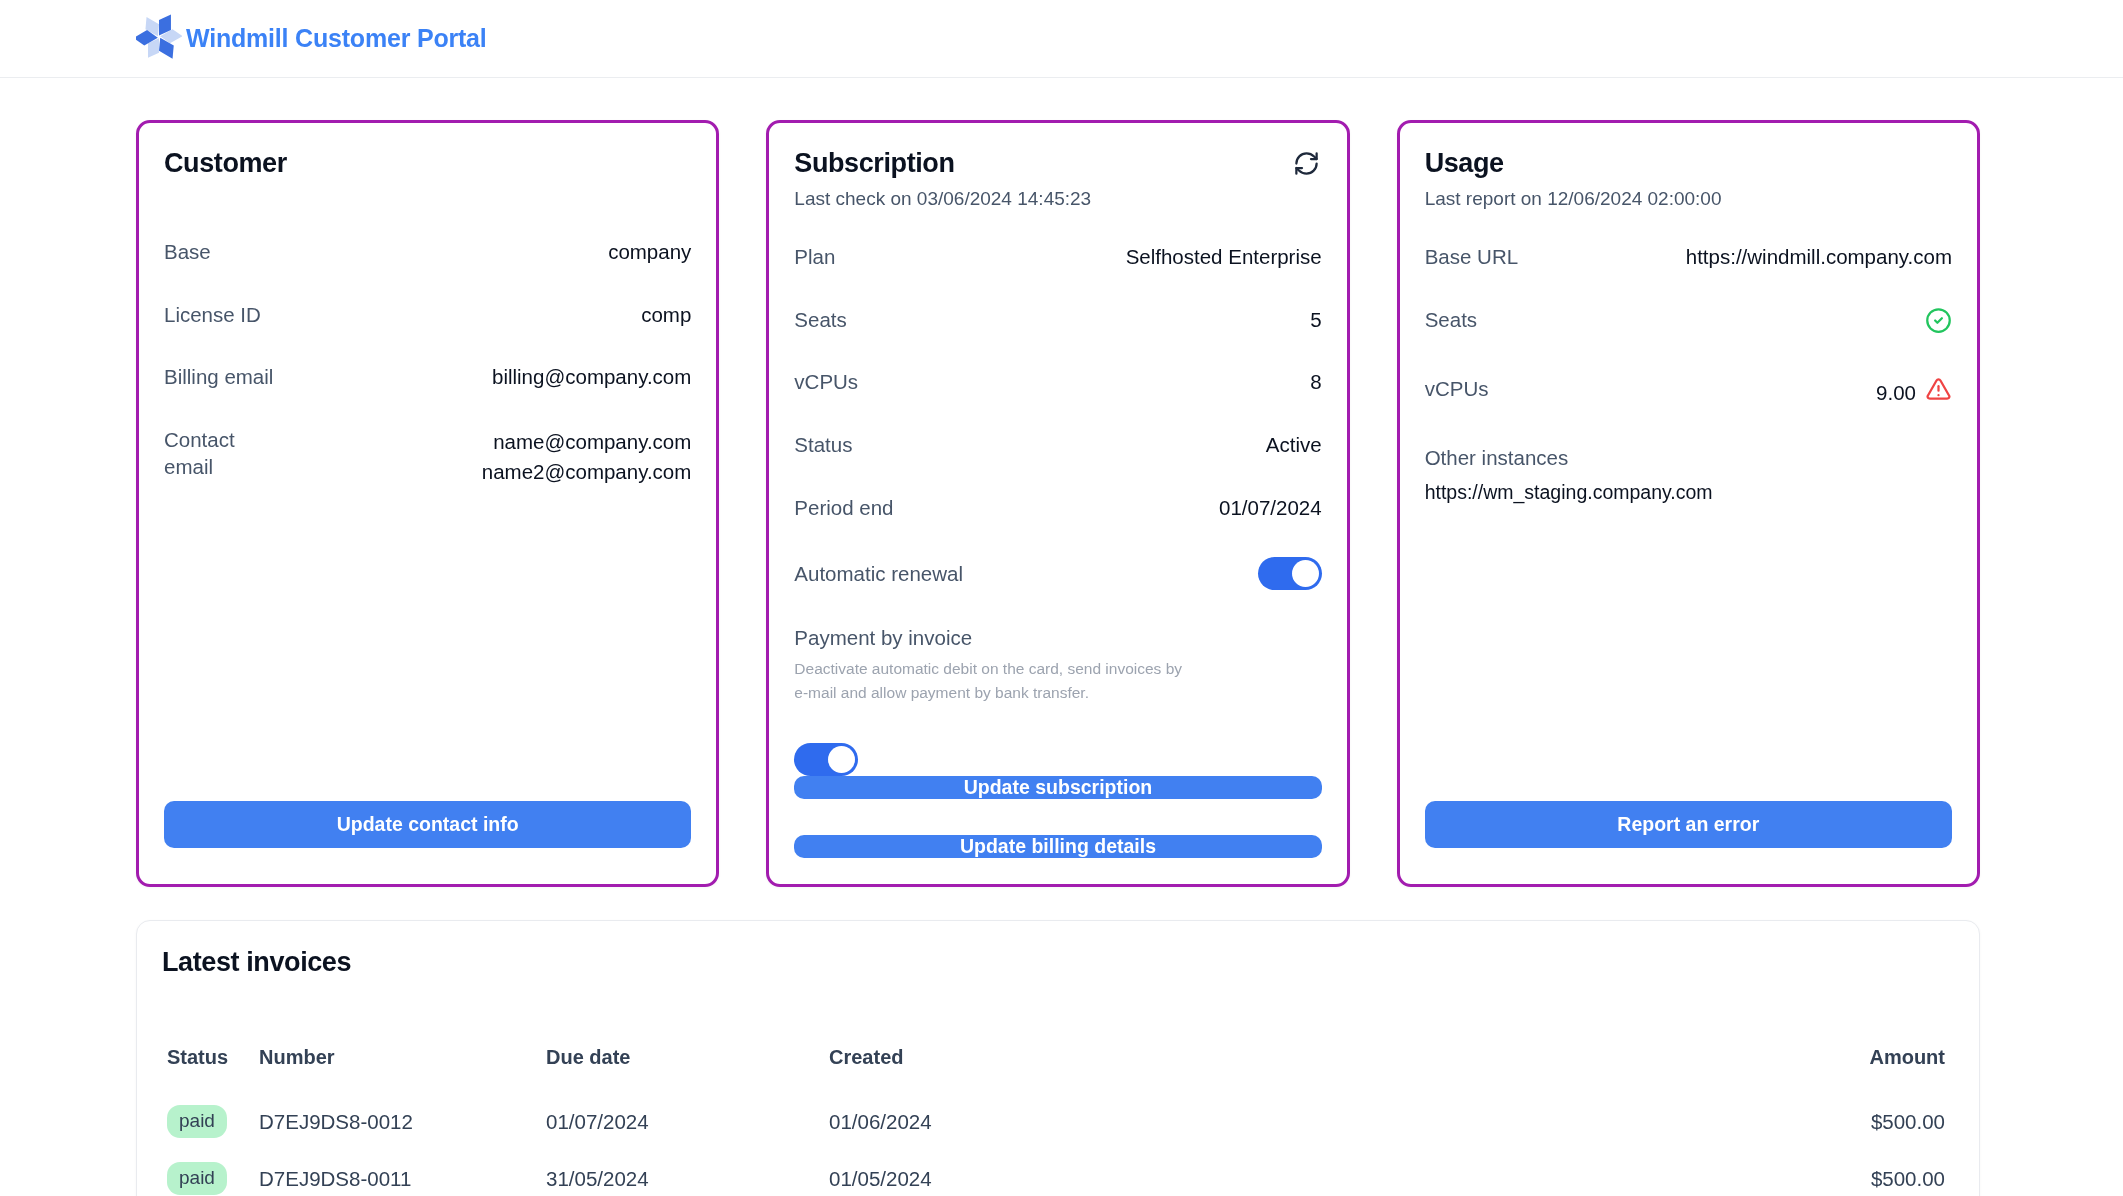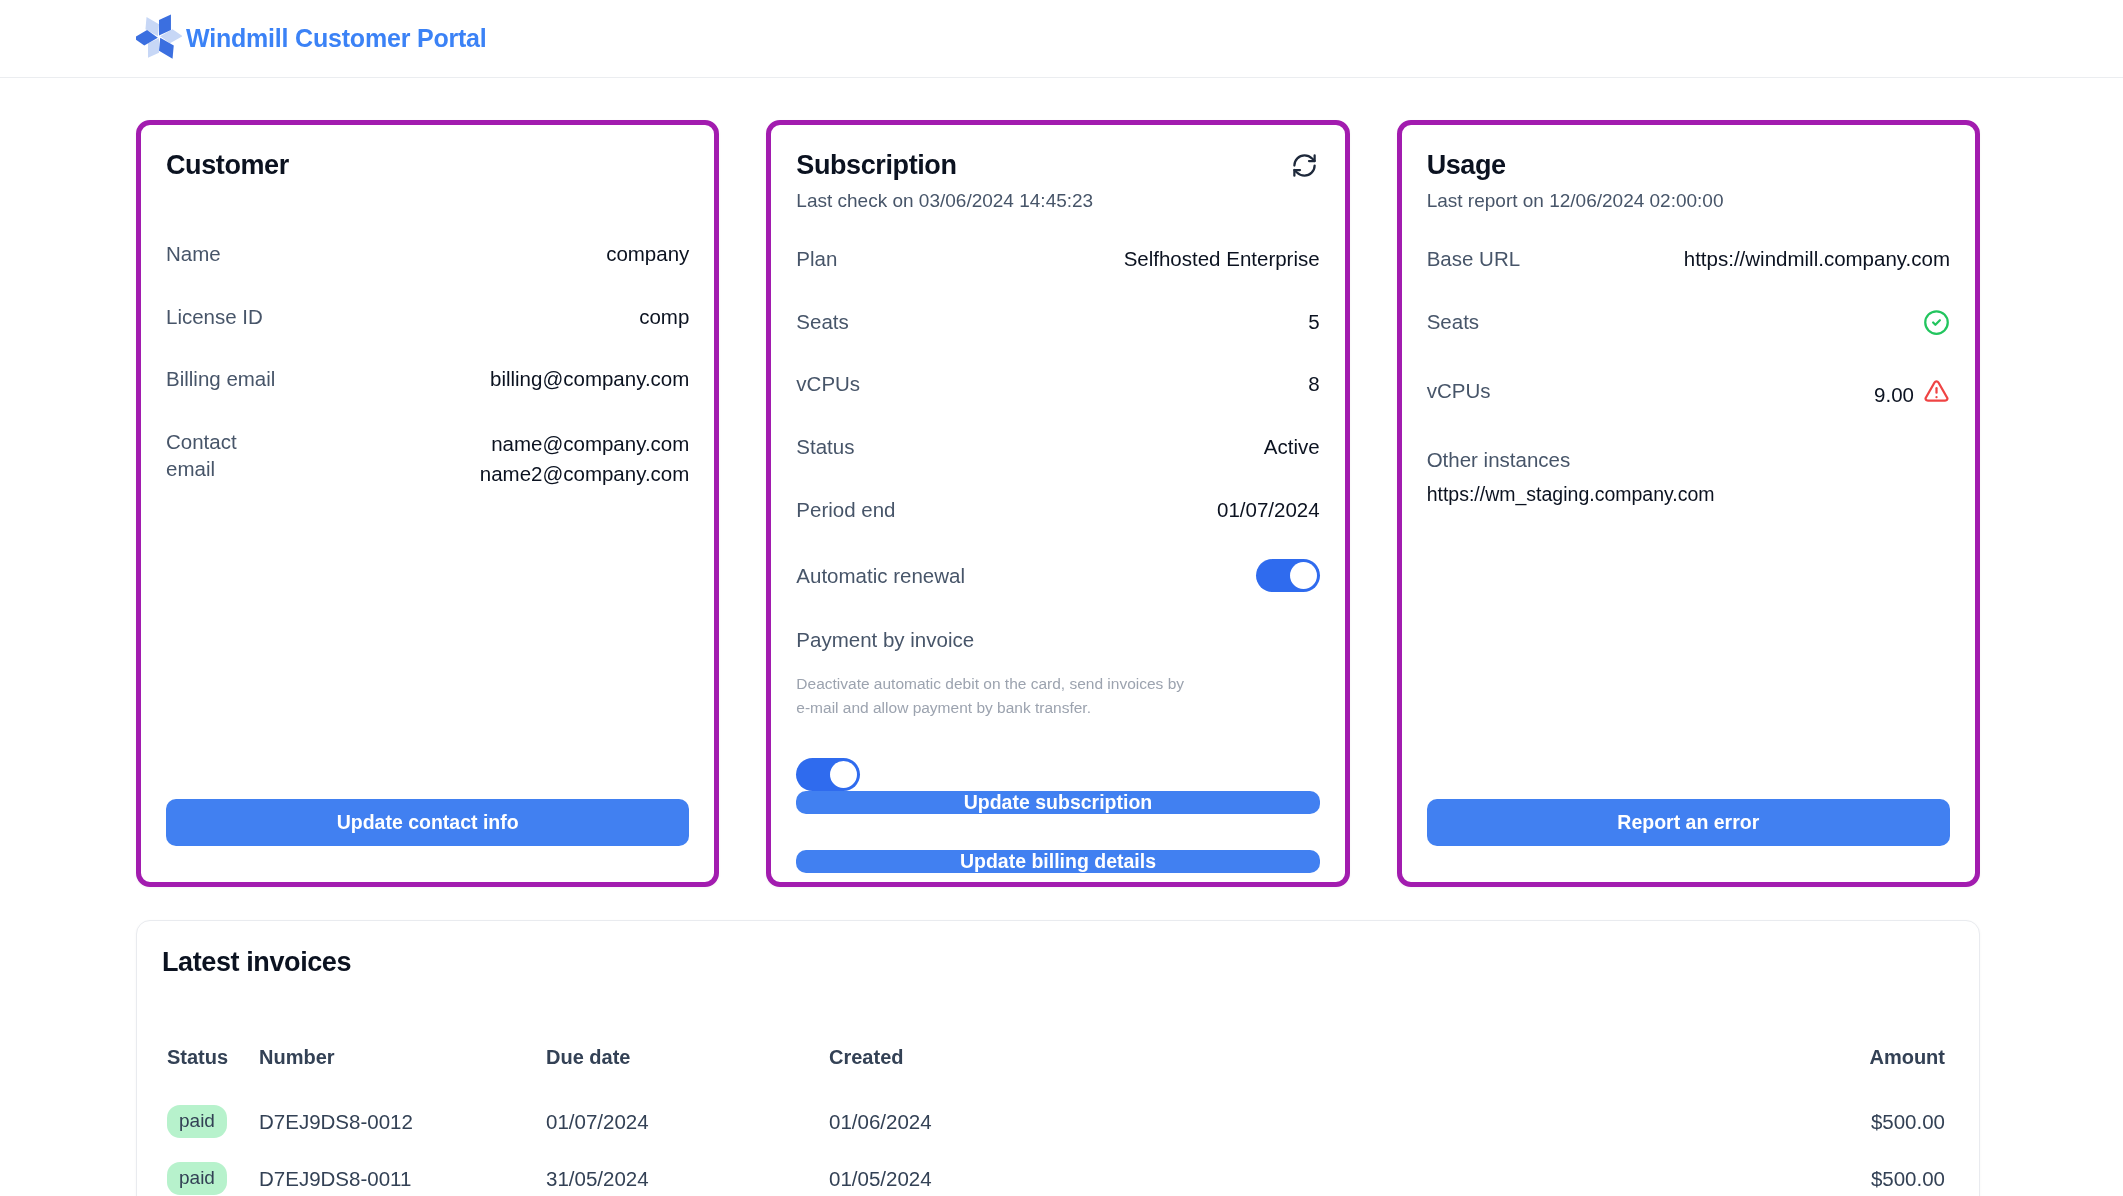--- a/index.html
+++ b/index.html
@@ -8,21 +8,21 @@
 
   
   .app-header { height:78px; border-bottom:1px solid #ebedf0; display:flex; align-items:center;
                 padding-left:136px; background:#fff; }
   .brand { display:flex; align-items:center; gap:4px; cursor:pointer; }
   .brand-title { font-size:25px; font-weight:700; color:#3b82f6; letter-spacing:-0.2px; }
 
   
   .main { margin-left:136px; width:1844px; padding-top:42px; }
   .cards-grid { display:grid; grid-template-columns:repeat(3,1fr); gap:47px; }
-  .card { background:#fff; border:5px solid #a21caf; border-radius:14px;
+  .card { background:#fff; border:3px solid #a21caf; border-radius:14px;
           padding:25px 25px 36px 25px; height:767px; display:flex; flex-direction:column;
           box-shadow:0 1px 3px rgba(16,24,40,.04); }
   .card-head { display:flex; justify-content:space-between; align-items:flex-start; }
   .card-title { font-size:27px; font-weight:700; color:#0b1220; letter-spacing:-0.4px; }
   .card-sub { margin-top:9px; font-size:19px; color:#475569; }
 
   .rows { display:block; }
   .rows.first-gap-lg { margin-top:60px; }
   .rows.first-gap-sm { margin-top:34px; }
   .kv { display:flex; justify-content:space-between; align-items:flex-start; gap:14px;
@@ -30,21 +30,21 @@
   .kv + .kv, .kv + .toggle-row, .toggle-row + .kv, .toggle-row + .toggle-row { margin-top:36px; }
   .kv .k { color:#475569; }
   .kv .k.narrow { width:84px; }
   .kv .v { color:#0b1220; text-align:right; }
   .v.stack { line-height:1.45; }
 
   .toggle-row { display:flex; justify-content:space-between; align-items:center; gap:24px;
                 font-size:20.5px; }
   .toggle-row.top-align { align-items:flex-start;flex-direction:column; }
   .toggle-label { color:#475569; }
-  .toggle-desc { margin-top:20px; font-size:15.5px; color:#9ca3af; line-height:1.55; max-width:400px; }
+  .toggle-desc { margin-top:7px; font-size:15.5px; color:#9ca3af; line-height:1.55; max-width:400px; }
   .toggle { flex:none; width:64px; height:33px; border-radius:17px; background:#2f6bee;
             position:relative; cursor:pointer; }
   .toggle .knob { position:absolute; top:3px; right:3px; width:27px; height:27px;
                   background:#fff; border-radius:50%; }
   .toggle-row.top-align .toggle { margin-top:14px; }
 
   .icon-btn { background:none; border:none; cursor:pointer; padding:2px; line-height:0; }
 
   .btn { width:100%; height:47px; border:none; border-radius:10px; background:#4180f1;
          color:#fff; font-size:19.5px; font-weight:700; cursor:pointer;
@@ -95,21 +95,21 @@
 <div class="main">
 
   <div class="cards-grid">
 
     <section class="card">
       <div class="card-head">
         <h2 class="card-title">Customer</h2>
       </div>
       <div class="rows first-gap-lg">
         <div class="kv">
-          <span class="k">Name</span>
+          <span class="k">Base</span>
           <span class="v">company</span>
         </div>
         <div class="kv">
           <span class="k">License ID</span>
           <span class="v">comp</span>
         </div>
         <div class="kv">
           <span class="k">Billing email</span>
           <span class="v">billing@company.com</span>
         </div>

